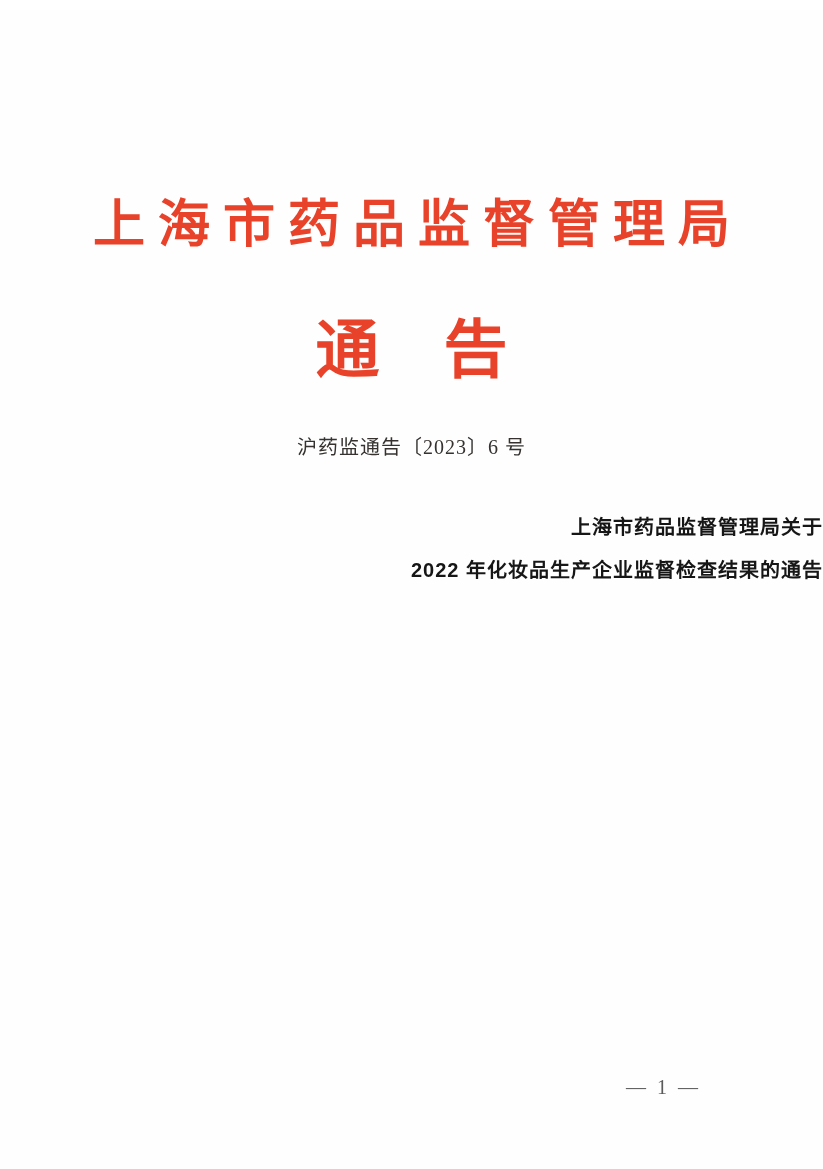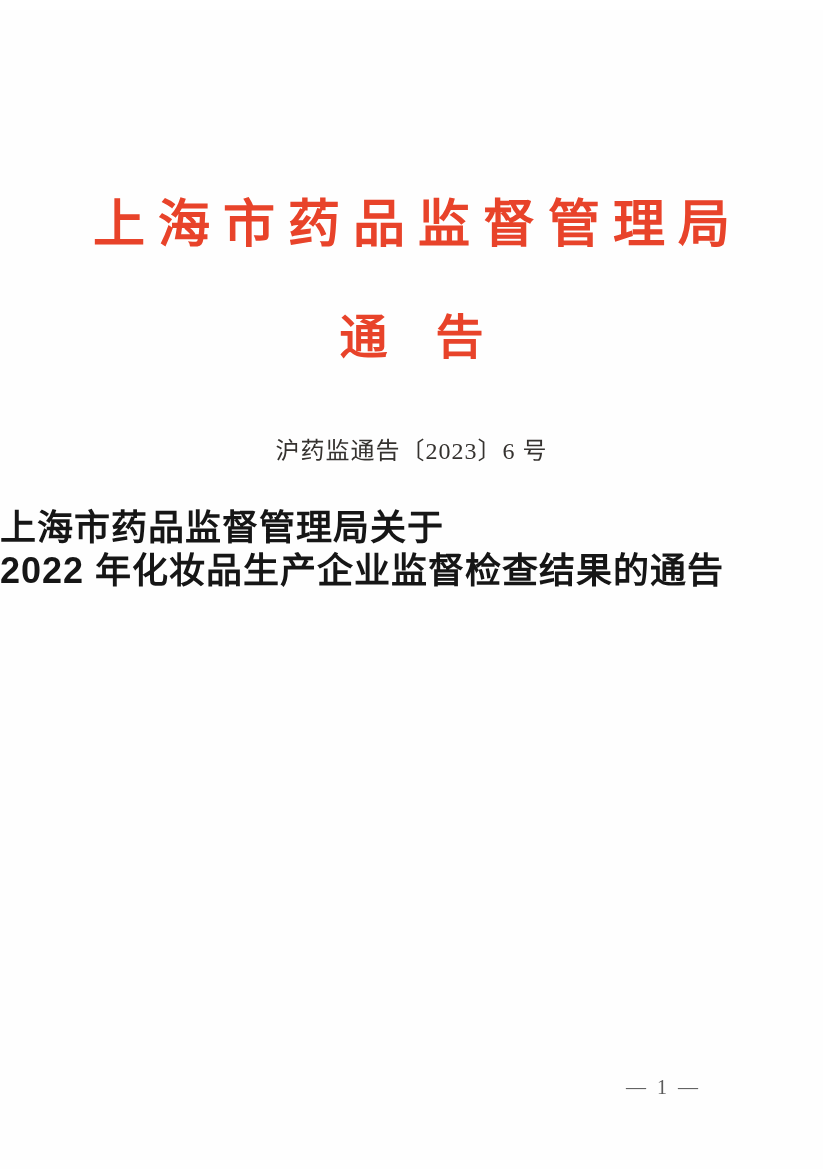--- a/index.html
+++ b/index.html
@@ -35,43 +35,43 @@
     white-space: nowrap;
   }
   .notice-type {
     position: absolute;
     top: 288px;
     left: 0;
     width: 100%;
     text-align: center;
     font-family: "Liberation Serif", "DejaVu Serif", serif;
     font-weight: 700;
-    font-size: 48px;
+    font-size: 64px;
     color: var(--header-red);
     white-space: pre;
   }
   .doc-number {
     position: absolute;
     top: 421px;
     left: 0;
     width: 100%;
     text-align: center;
-    font-size: 24px;
+    font-size: 20px;
     letter-spacing: 1px;
     color: var(--body-text);
   }
   .doc-title {
     position: absolute;
     top: 496px;
     left: 0;
     width: 100%;
-    text-align: left;
+    text-align: right;
     font-family: "Liberation Sans", "DejaVu Sans", sans-serif;
     font-weight: 700;
-    font-size: 36px;
+    font-size: 20px;
     line-height: 43px;
     letter-spacing: 1px;
     color: var(--title-black);
     white-space: pre-line;
   }
   .doc-body {
     position: absolute;
     top: 613px;
     left: 100px;
     width: 632px;

